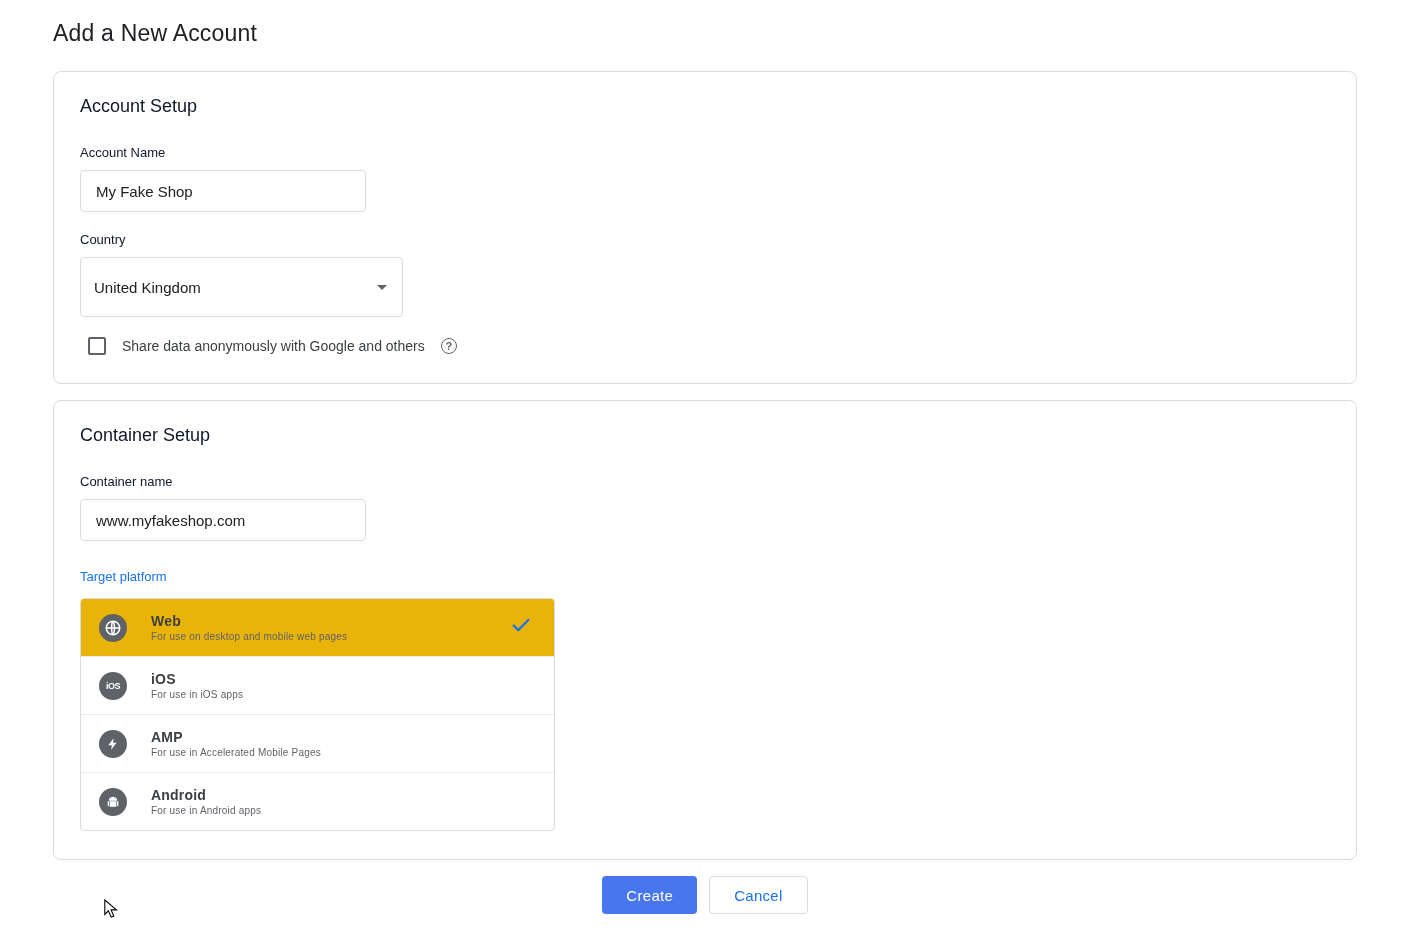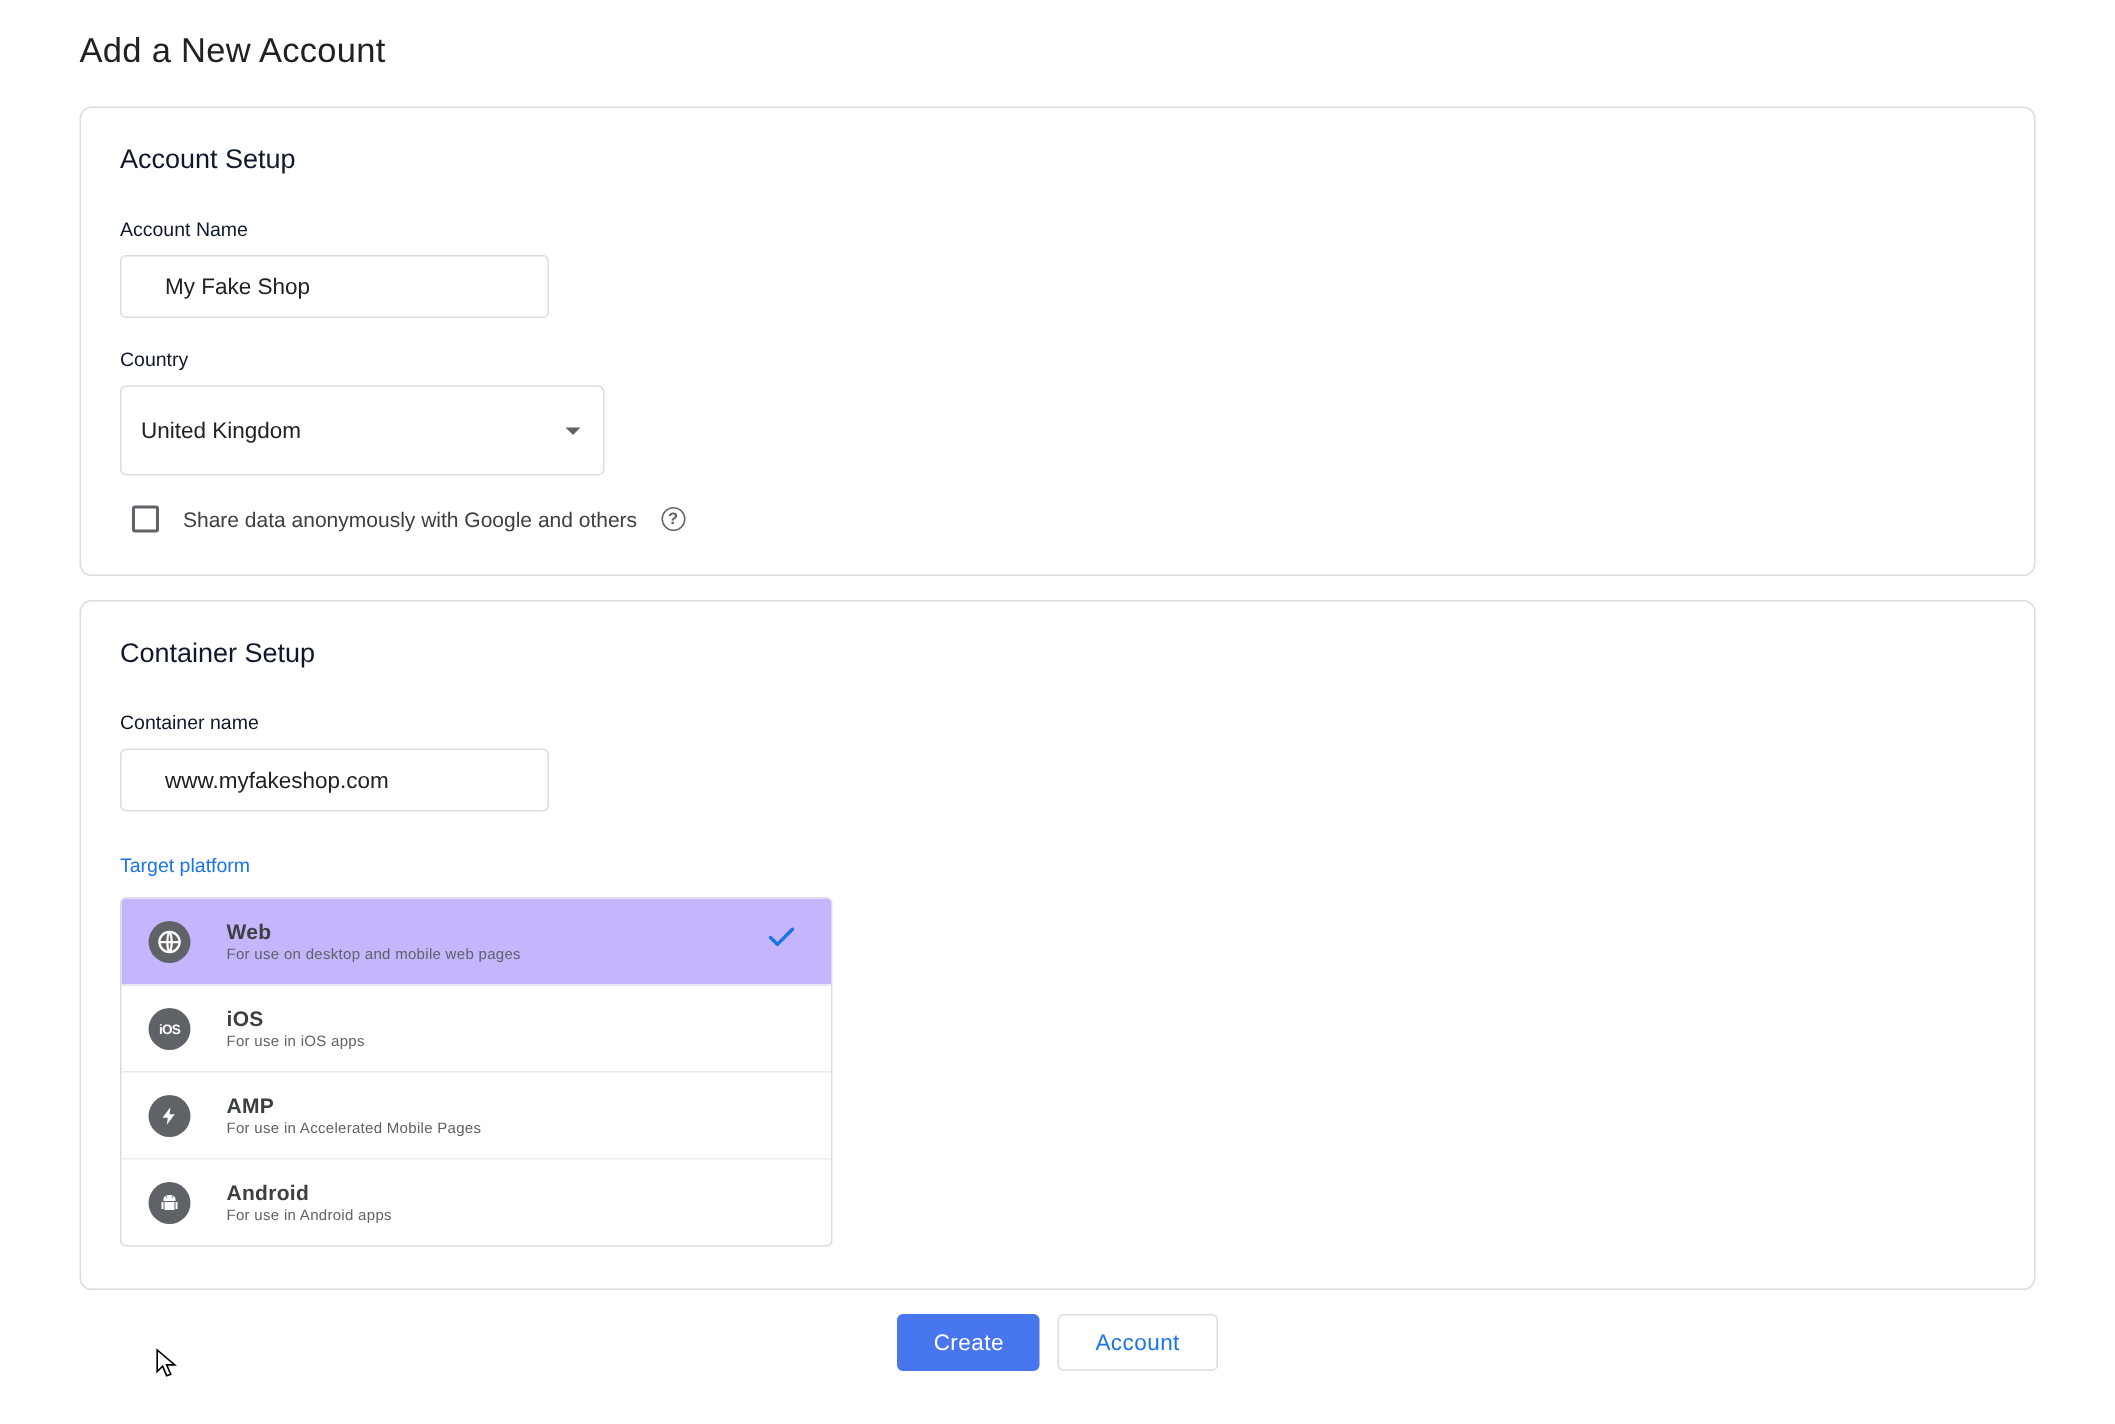--- a/index.html
+++ b/index.html
@@ -43,21 +43,21 @@
     font-size: 13px;
     color: #1a73e8;
     margin-bottom: 14px;
     display: block;
   }
   .text-input {
     width: 286px;
     height: 42px;
     border: 1px solid #dadce0;
     border-radius: 4px;
-    padding: 0 29px;
+    padding: 0 15px;
     font-size: 15px;
     color: #202124;
     outline: none;
   }
   .select-wrap {
     width: 323px;
     height: 60px;
     border: 1px solid #dadce0;
     border-radius: 4px;
     padding: 0 13px;
@@ -116,21 +116,21 @@
   .platform-item {
     display: flex;
     align-items: center;
     padding: 14px 18px;
     border-bottom: 1px solid #e8eaed;
     cursor: pointer;
     position: relative;
   }
   .platform-item:last-child { border-bottom: none; }
   .platform-item.selected {
-    background: #c4b5fd;
+    background: #eab308;
   }
   .platform-icon {
     width: 28px;
     height: 28px;
     border-radius: 50%;
     background: #5f6368;
     display: flex;
     align-items: center;
     justify-content: center;
     margin-right: 24px;
@@ -285,18 +285,18 @@
             <div class="platform-desc">For use in Android apps</div>
           </div>
         </div>
 
       </div>
     </div>
   </div>
 
   <div class="button-row" style="position:relative;justify-content:center;">
     <button class="btn btn-primary">Create</button>
-    <button class="btn btn-secondary">Account</button>
+    <button class="btn btn-secondary">Cancel</button>
     <svg class="cursor" style="left:50px;top:22px;" viewBox="0 0 20 24">
       <path d="M2 2 L2 18 L6 14 L9 21 L12 20 L9 13 L15 13 Z" fill="white" stroke="black" stroke-width="1.2"></path>
     </svg>
   </div>
 </div>
 
 </body></html>

